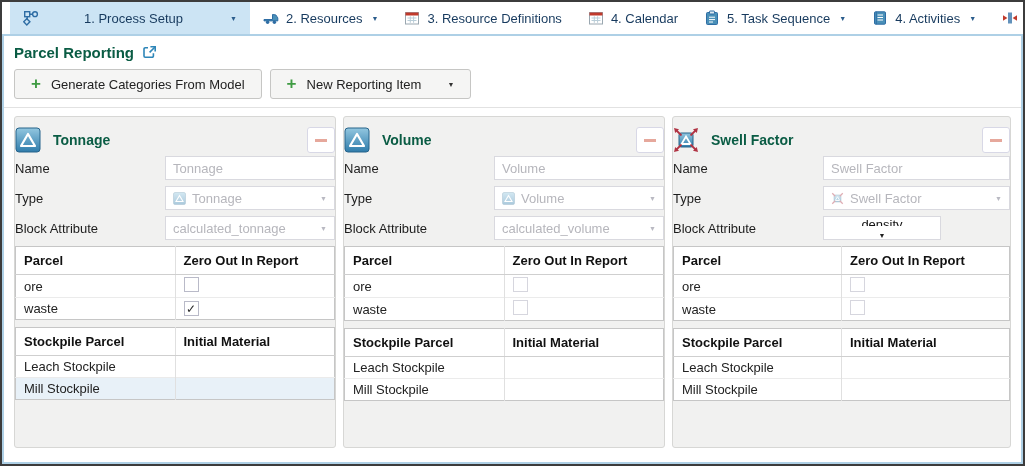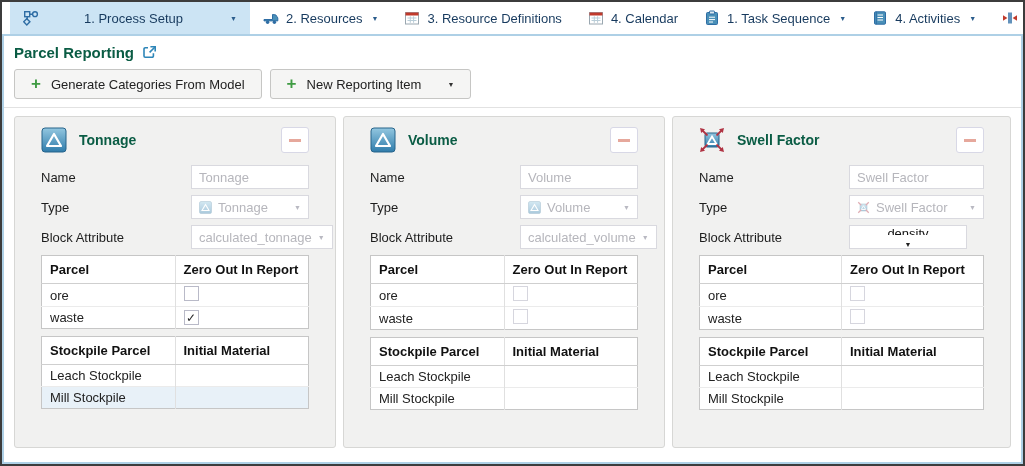--- a/index.html
+++ b/index.html
@@ -15,29 +15,29 @@
   .content{height:428px;border:2px solid #aed0e6;border-top:none;padding:6px 10px 0 10px;background:#fff;overflow:hidden;}
   .page-title-row{display:flex;align-items:center;gap:8px;margin:2px 0 8px 0;}
   .page-title{font-size:15px;font-weight:bold;color:#0a5c44;margin:0;}
   .toolbar{display:flex;gap:8px;}
   .tbtn{display:flex;align-items:center;gap:10px;height:30px;padding:0 16px;background:#f5f5f4;border:1px solid #c6c6c4;border-radius:3px;font-size:13px;color:#222;cursor:pointer;}
   .tbtn .plus{color:#3f9b43;font-size:17px;font-weight:bold;line-height:1;margin-top:-2px;}
   .tbtn .btn-caret{font-size:7px;color:#333;margin-left:16px;}
   .sep{border-top:1px solid #e2e2e2;margin:8px -10px 0 -10px;}
   
   .panels{display:flex;gap:7px;margin-top:8px;}
-  .panel{background:#f1f1f0;border:1px solid #d7d7d5;border-radius:3px;height:332px;padding:8px 26px;overflow:hidden;}
+  .panel{background:#f1f1f0;border:1px solid #d7d7d5;border-radius:3px;height:332px;padding:8px 0;overflow:hidden;}
   .panel.p1,.panel.p2{flex:0 0 322px;}
   .panel.p3{flex:1 1 auto;}
   .panel-header{display:flex;align-items:center;gap:12px;height:30px;}
   .panel-title{font-size:14px;font-weight:bold;color:#0a5c44;margin:0;}
   .collapse-btn{margin-left:auto;width:28px;height:26px;background:#fff;border:1px solid #d8d8e6;border-radius:3px;display:flex;align-items:center;justify-content:center;cursor:pointer;padding:0;}
   .collapse-btn .minus{display:block;width:12px;height:3px;background:#e6a89c;}
   
-  .form{margin-top:10px;}
+  .form{margin-top:1px;}
   .form-row{display:flex;align-items:center;height:24px;margin-bottom:6px;}
   .form-row label{flex:0 0 150px;font-size:13px;color:#1d1d1d;}
   .ctrl{flex:1 1 auto;}
   .text-input{width:100%;height:24px;border:1px solid #d9d9df;background:#fff;padding:0 7px;font-size:13px;color:#333;outline:none;}
   .text-input::placeholder{color:#b6b6bc;}
   .select{height:24px;border:1px solid #d9d9df;background:#fff;display:flex;align-items:center;gap:6px;padding:0 7px;font-size:13px;cursor:default;}
   .select .select-text{flex:1 1 auto;overflow:hidden;white-space:nowrap;}
   .select .sel-caret{font-size:7px;}
   .select.disabled .select-text{color:#b6b6bc;}
   .select.disabled .sel-caret{color:#b9b9c2;}
@@ -106,21 +106,21 @@
           <path d="M3.5 8 h9 M3.5 10.5 h9 M6.3 6.3 v6.5 M9.6 6.3 v6.5" stroke="#b9cdd8" stroke-width="1"></path>
         </svg>
       <span>4. Calendar</span>
     </div>
     <div class="tab">
       <svg width="16" height="16" viewBox="0 0 16 16">
           <rect x="2.5" y="2.5" width="11" height="12" rx="1" fill="#4a90b8" stroke="#2e6da4"></rect>
           <rect x="5.5" y="1" width="5" height="3" rx="0.5" fill="#dce8f0" stroke="#2e6da4"></rect>
           <path d="M5 7.2 h6 M5 9.6 h6 M5 12 h4" stroke="#fff"></path>
         </svg>
-      <span>1. Task Sequence</span>
+      <span>5. Task Sequence</span>
       <span class="caret">▼</span>
     </div>
     <div class="tab">
       <svg width="16" height="16" viewBox="0 0 16 16">
           <rect x="2.5" y="1.8" width="11" height="12.4" rx="1" fill="#4a90b8" stroke="#2e6da4"></rect>
           <path d="M5.5 5 h5.5 M5.5 7.5 h5.5 M5.5 10 h5.5" stroke="#fff"></path>
           <path d="M4.3 1.8 v12.4" stroke="#2e6da4"></path>
         </svg>
       <span>4. Activities</span>
       <span class="caret">▼</span>

